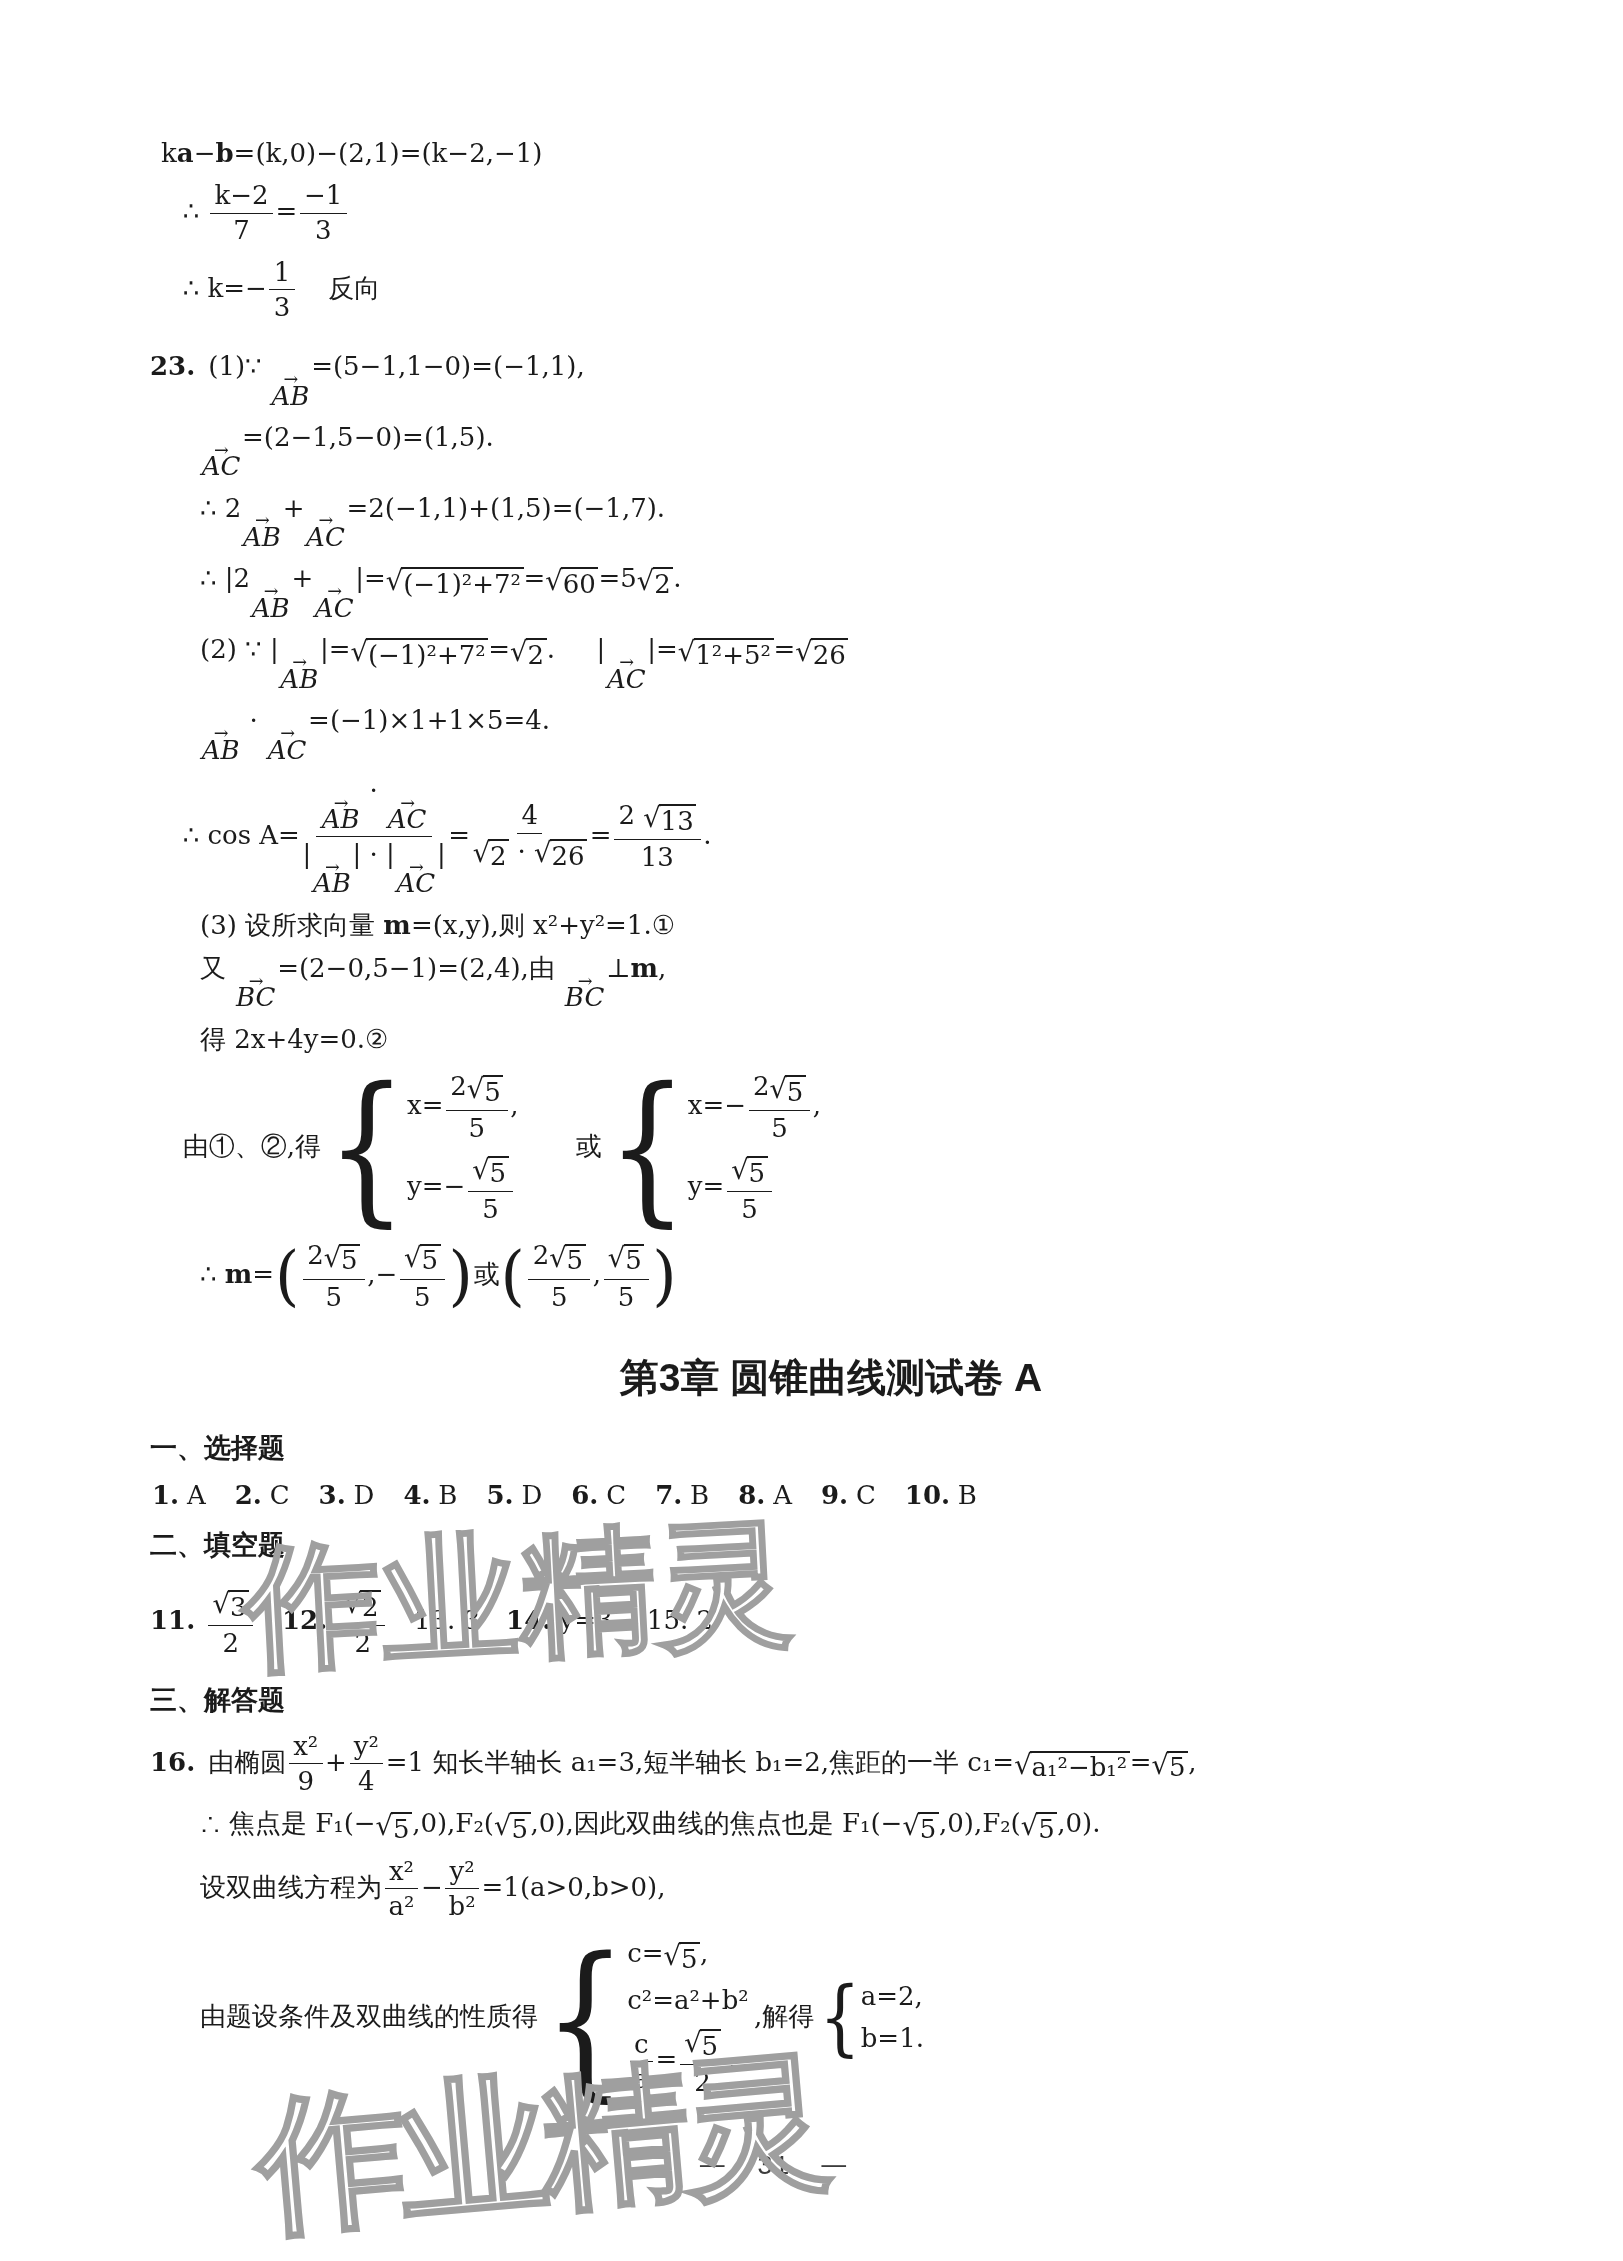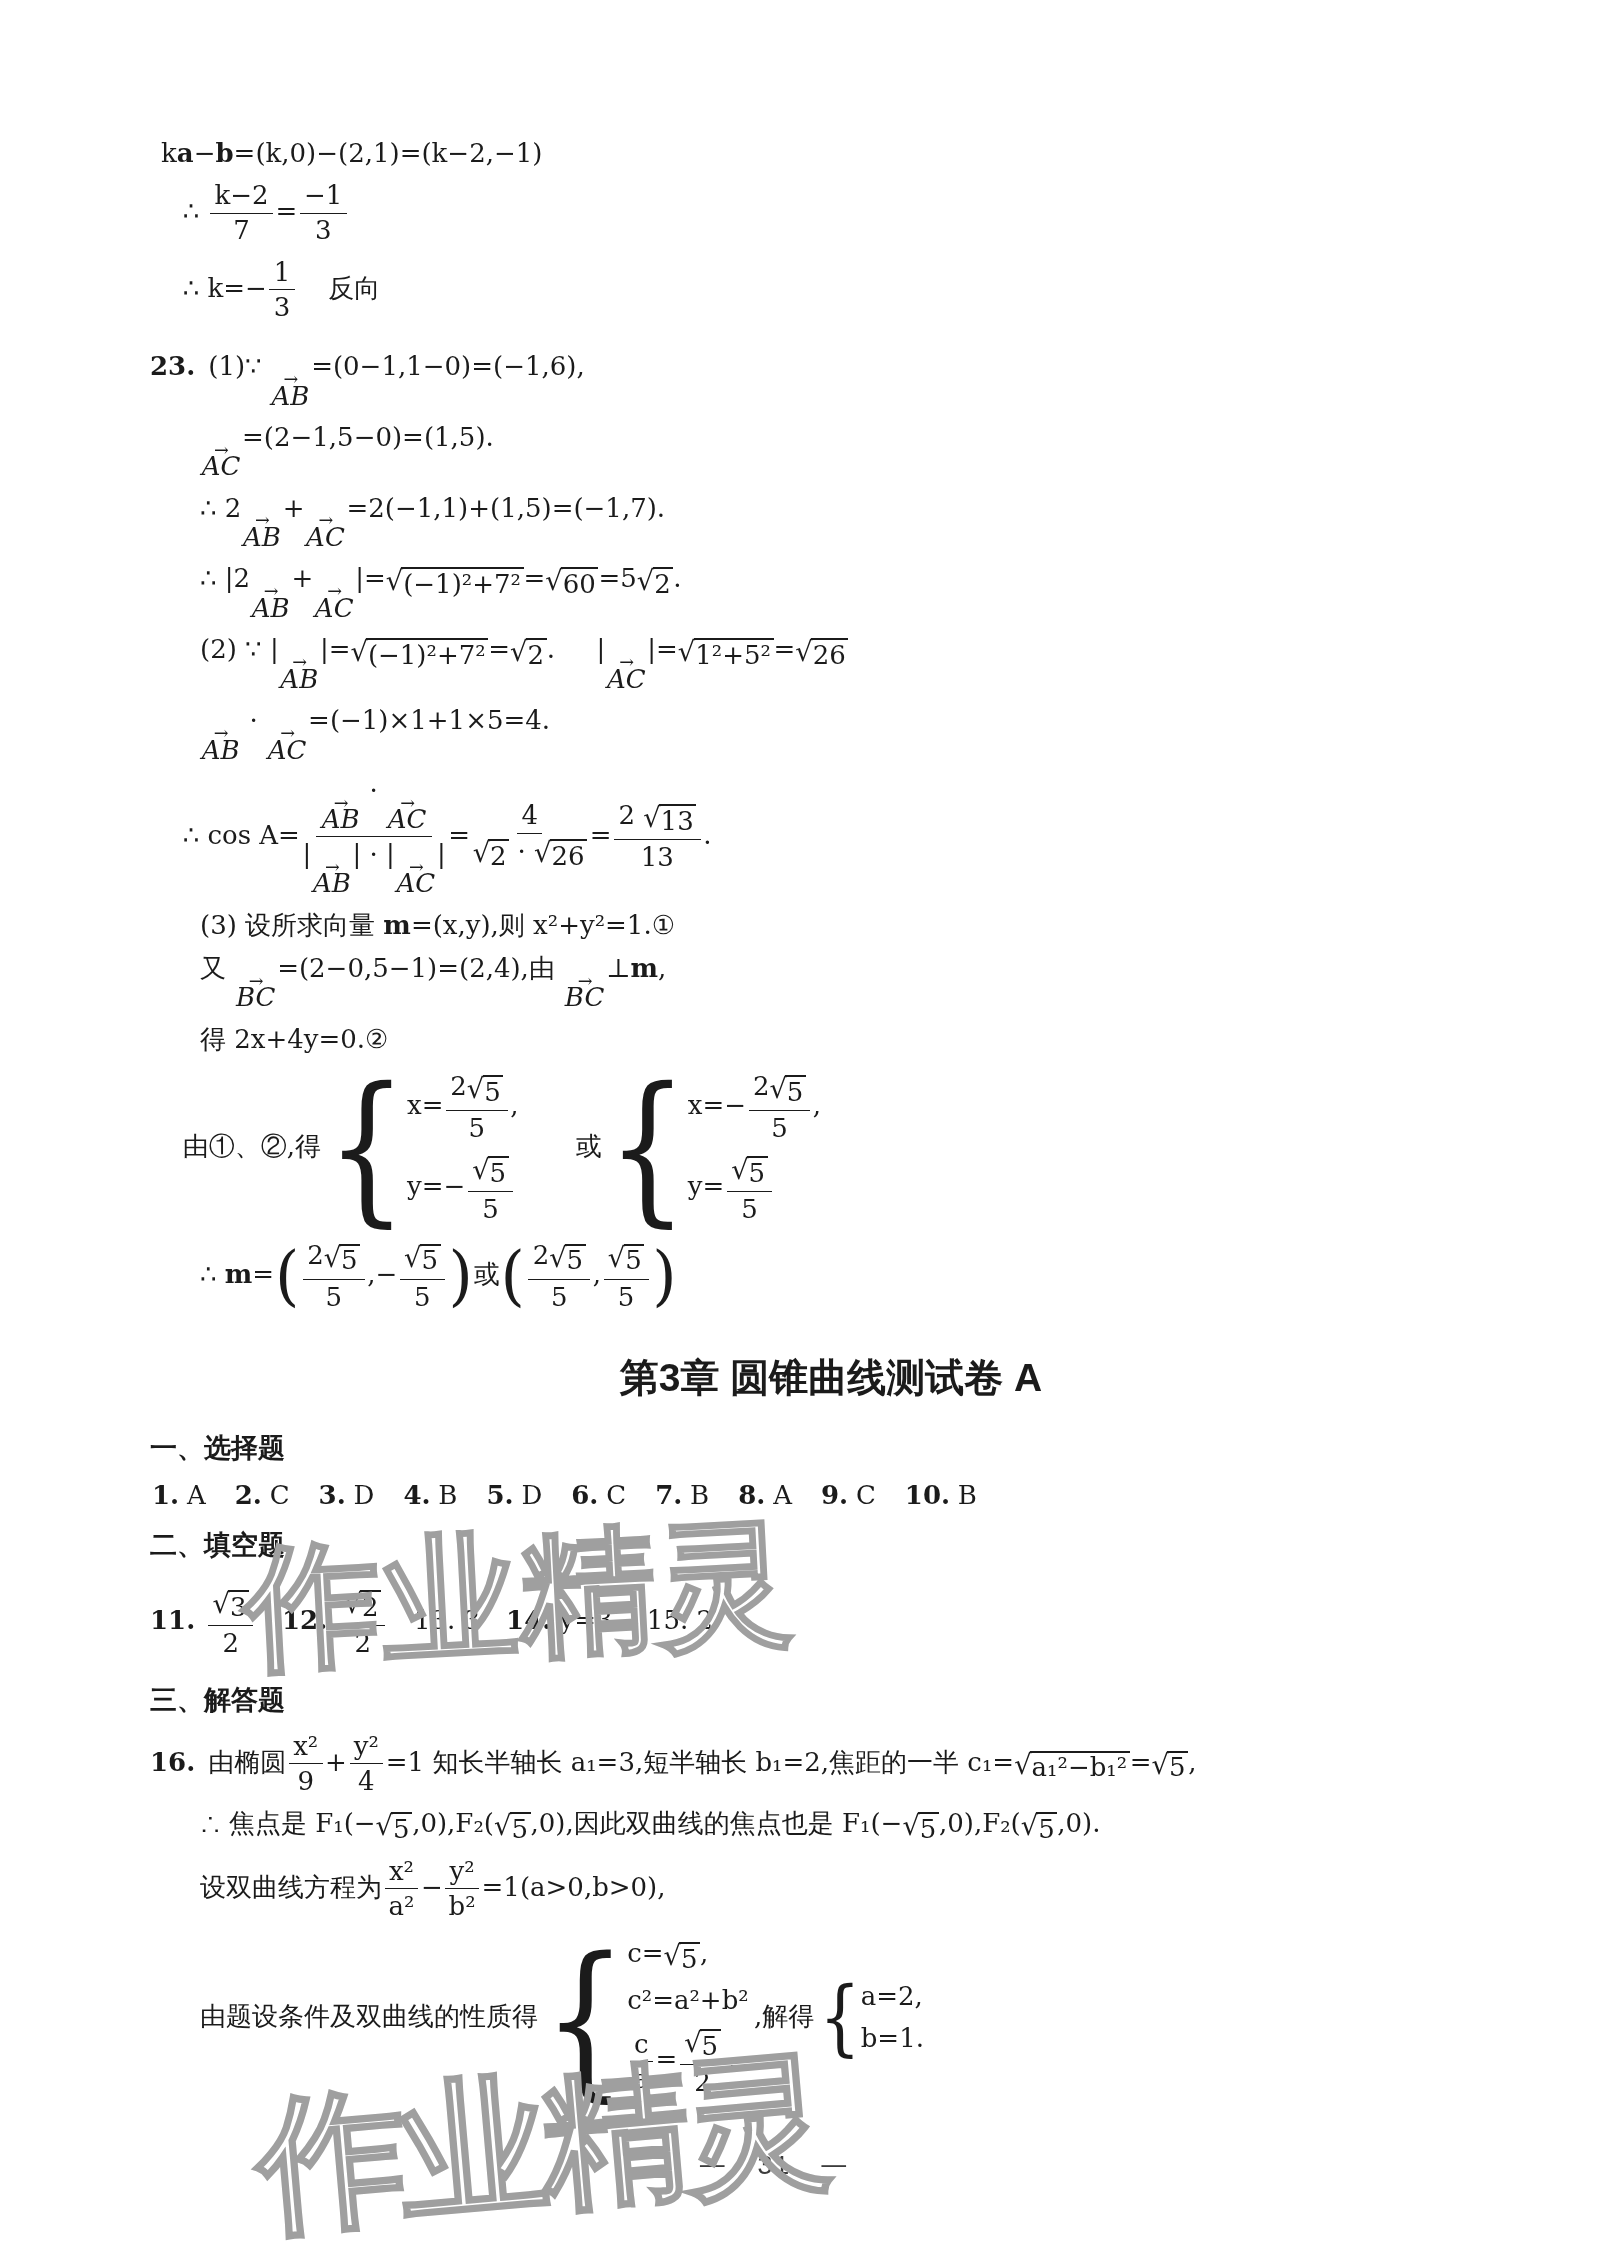--- a/index.html
+++ b/index.html
@@ -77,21 +77,21 @@
         <div class="fline shift-sm"><span class="mt">∴ k=−</span><span class="frac">
             <span class="fn">1</span>
             <span class="fd">3</span>
           </span><span class="msp" style="width: 1.2em;"></span><span class="mt">反向</span></div>
       </div>
 
     <div class="block23">
         <div class="fline hang"><span class="mb">23.</span><span class="msp" style="width: 0.5em;"></span><span class="mt">(1)∵ </span><span class="vec">
             <span class="vec-arrow">→</span>
             <span class="vec-body">AB</span>
-          </span><span class="mt">=(0−1,1−0)=(−1,6),</span></div>
+          </span><span class="mt">=(5−1,1−0)=(−1,1),</span></div>
         <div class="fline"><span class="vec">
             <span class="vec-arrow">→</span>
             <span class="vec-body">AC</span>
           </span><span class="mt">=(2−1,5−0)=(1,5).</span></div>
         <div class="fline"><span class="mt">∴ 2</span><span class="vec">
             <span class="vec-arrow">→</span>
             <span class="vec-body">AB</span>
           </span><span class="mt">+</span><span class="vec">
             <span class="vec-arrow">→</span>
             <span class="vec-body">AC</span>

